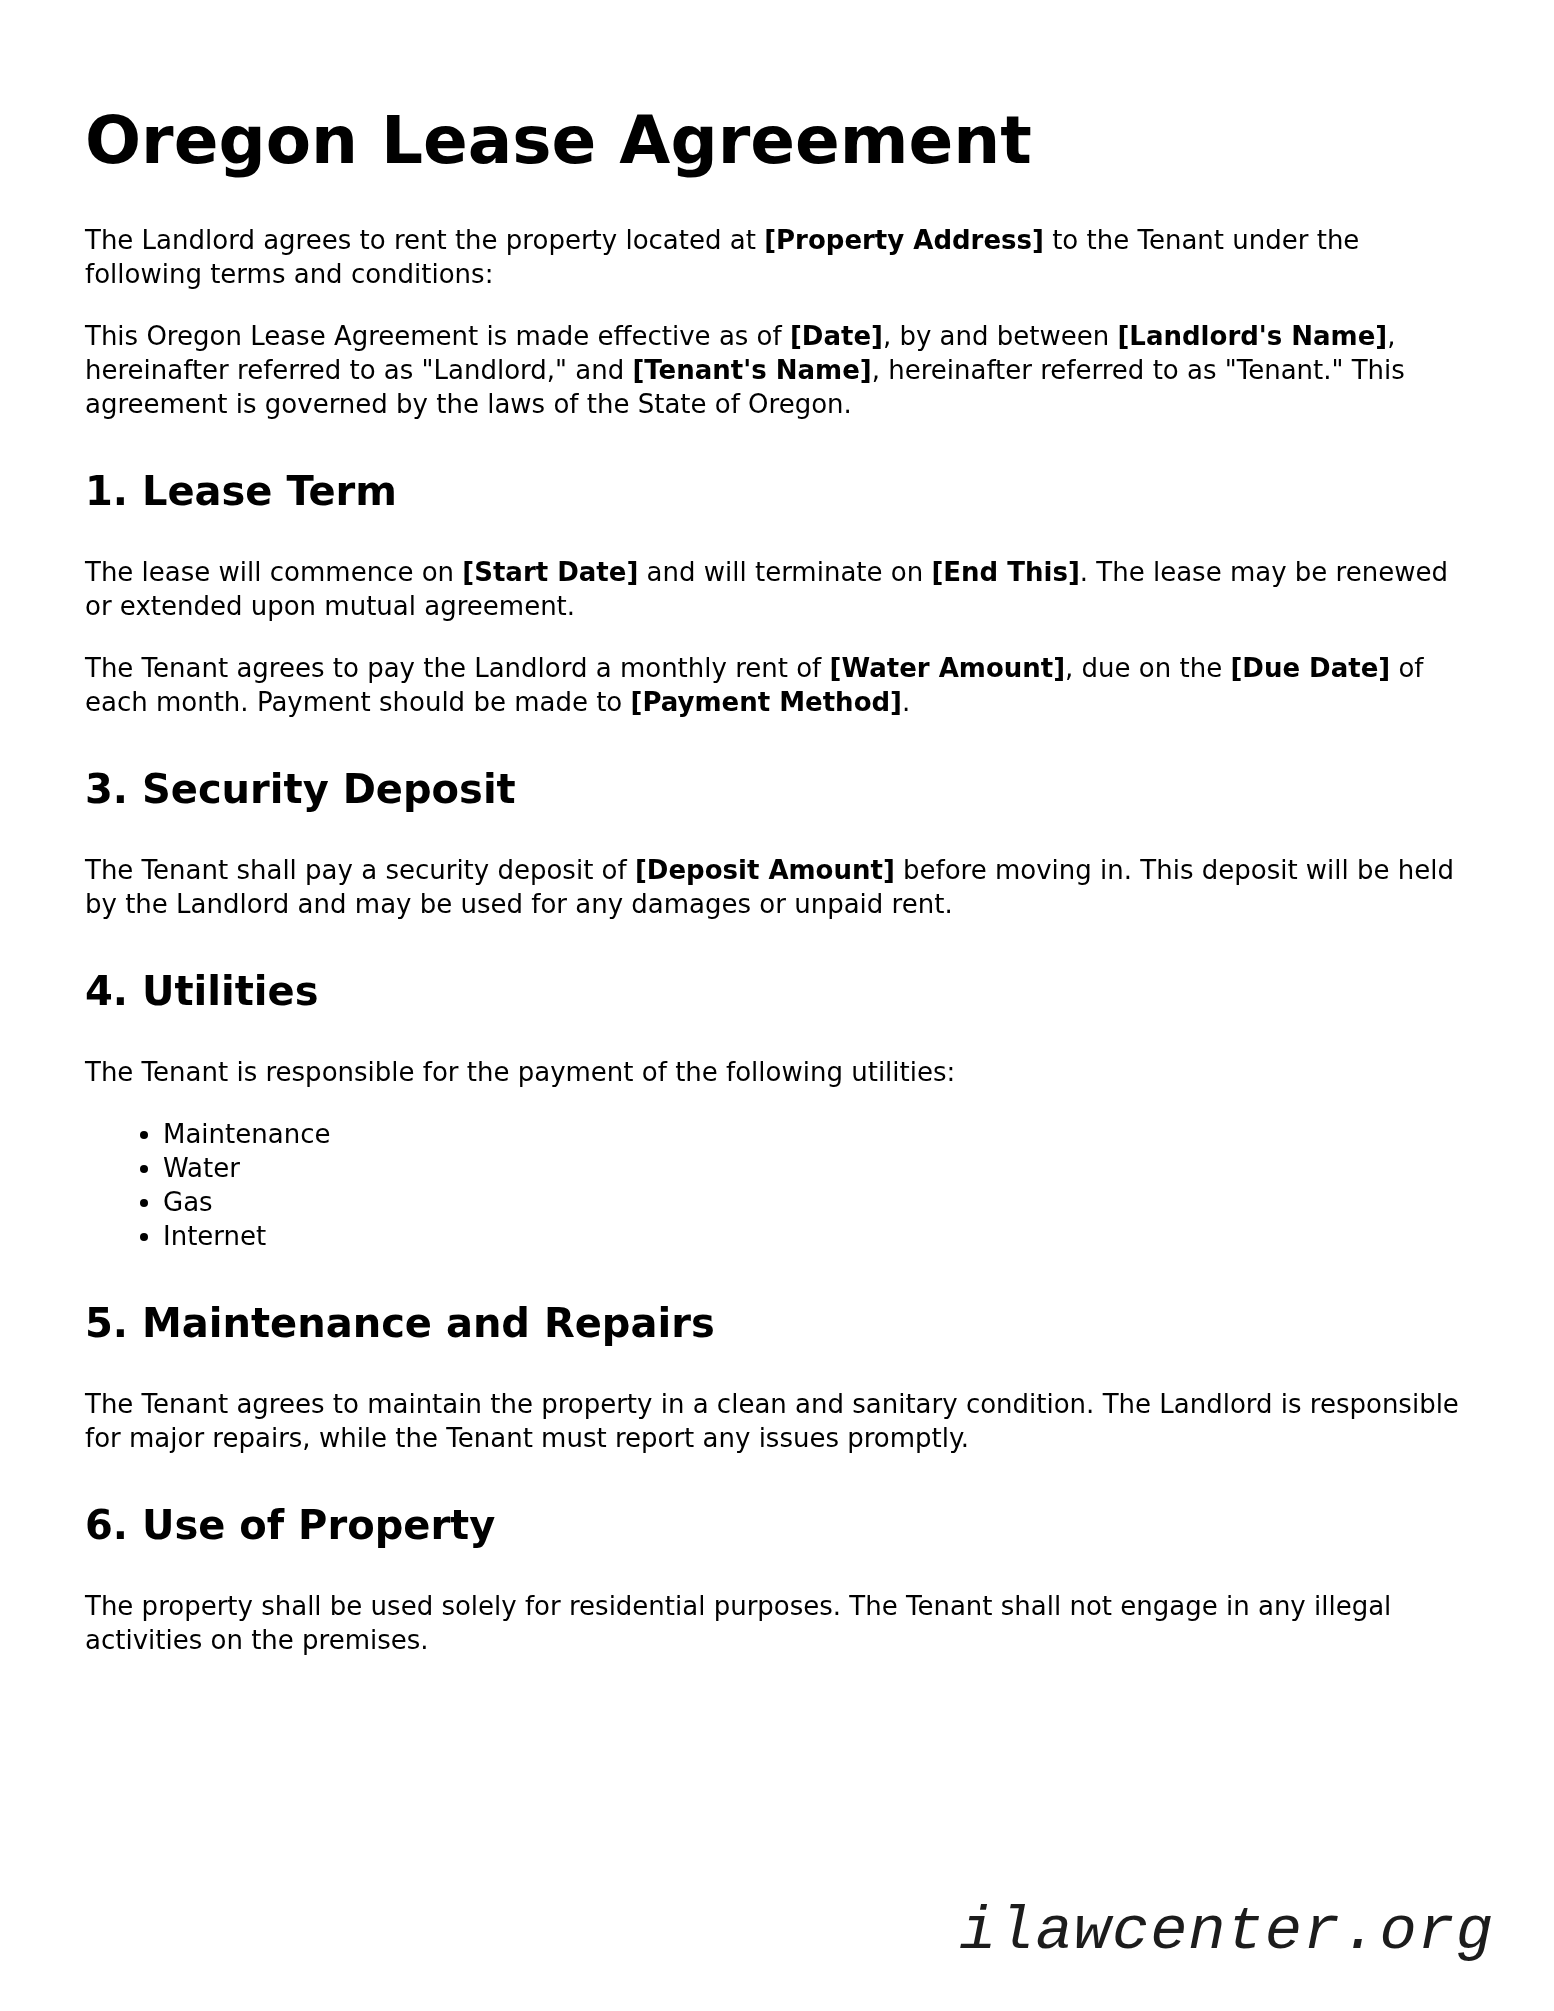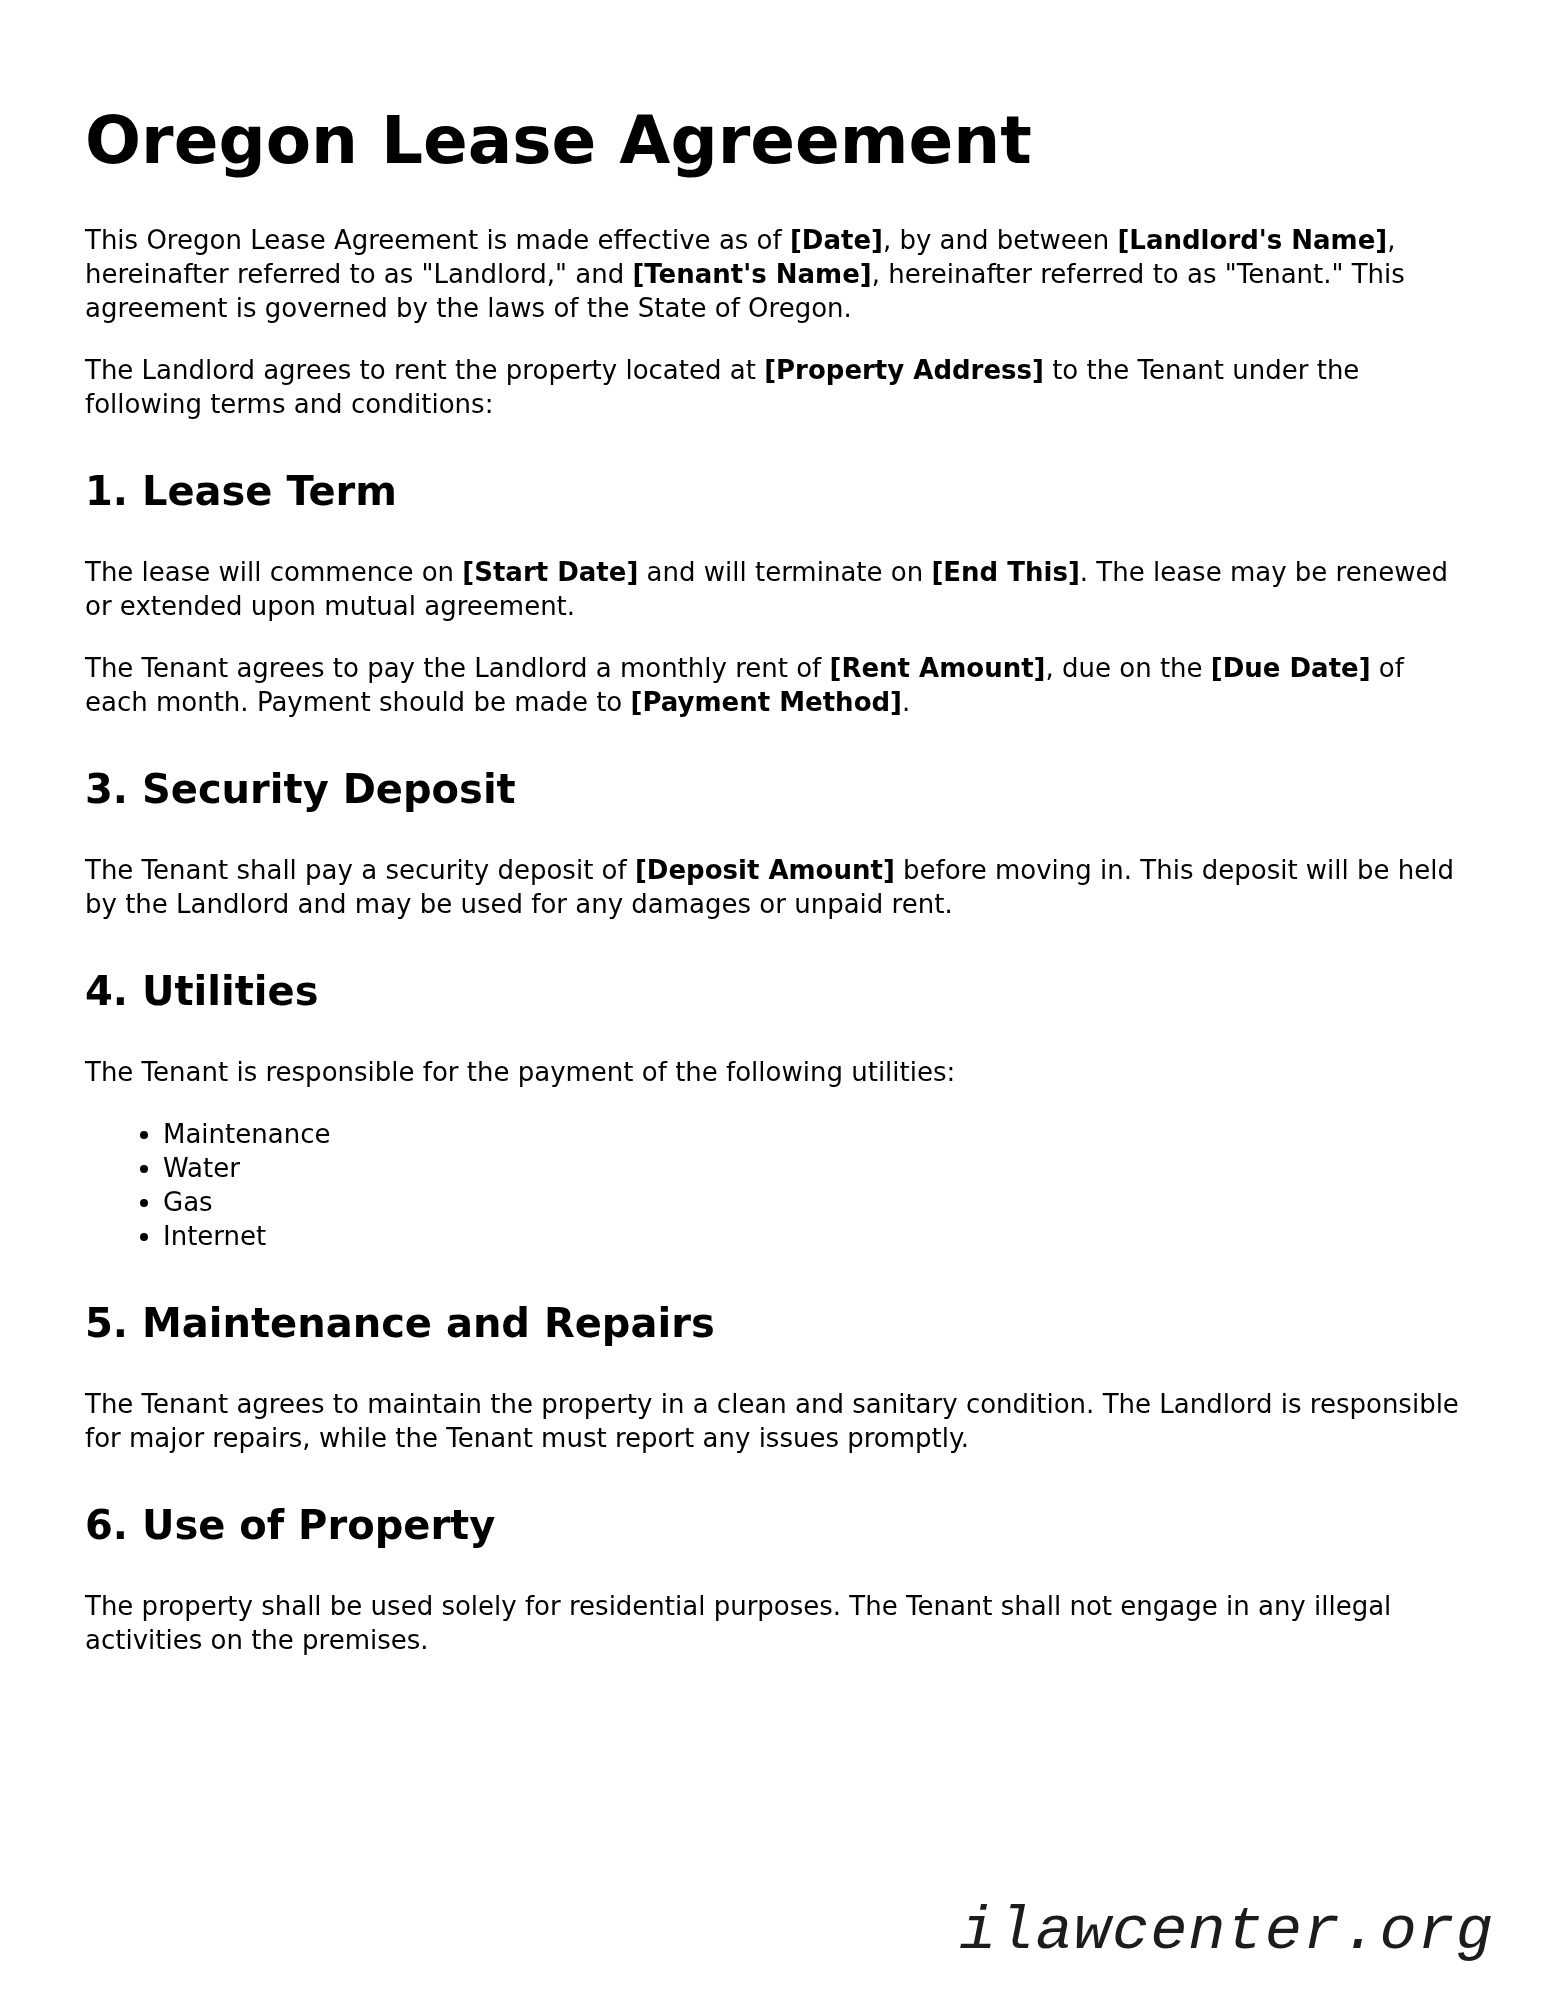--- a/index.html
+++ b/index.html
@@ -60,25 +60,25 @@
     font-style: italic;
   }
 </style>
 </head>
 <body>
 
 <div class="page">
   <h1 class="doc-title">Oregon Lease Agreement</h1>
 
   <div class="doc-body" id="doc-body">
+      <p><span>The Landlord agrees to rent the property located at </span><strong>[Property Address]</strong><span> to the Tenant under the following terms and conditions:</span></p>
       <p><span>This Oregon Lease Agreement is made effective as of </span><strong>[Date]</strong><span>, by and between </span><strong>[Landlord's Name]</strong><span>, hereinafter referred to as "Landlord," and </span><strong>[Tenant's Name]</strong><span>, hereinafter referred to as "Tenant." This agreement is governed by the laws of the State of Oregon.</span></p>
-      <p><span>The Landlord agrees to rent the property located at </span><strong>[Property Address]</strong><span> to the Tenant under the following terms and conditions:</span></p>
       <h2>1. Lease Term</h2>
       <p><span>The lease will commence on </span><strong>[Start Date]</strong><span> and will terminate on </span><strong>[End This]</strong><span>. The lease may be renewed or extended upon mutual agreement.</span></p>
-      <p><span>The Tenant agrees to pay the Landlord a monthly rent of </span><strong>[Rent Amount]</strong><span>, due on the </span><strong>[Due Date]</strong><span> of each month. Payment should be made to </span><strong>[Payment Method]</strong><span>.</span></p>
+      <p><span>The Tenant agrees to pay the Landlord a monthly rent of </span><strong>[Water Amount]</strong><span>, due on the </span><strong>[Due Date]</strong><span> of each month. Payment should be made to </span><strong>[Payment Method]</strong><span>.</span></p>
       <h2>3. Security Deposit</h2>
       <p><span>The Tenant shall pay a security deposit of </span><strong>[Deposit Amount]</strong><span> before moving in. This deposit will be held by the Landlord and may be used for any damages or unpaid rent.</span></p>
       <h2>4. Utilities</h2>
       <p><span>The Tenant is responsible for the payment of the following utilities:</span></p>
       <ul>
         <li>Maintenance</li>
         <li>Water</li>
         <li>Gas</li>
         <li>Internet</li>
       </ul>

